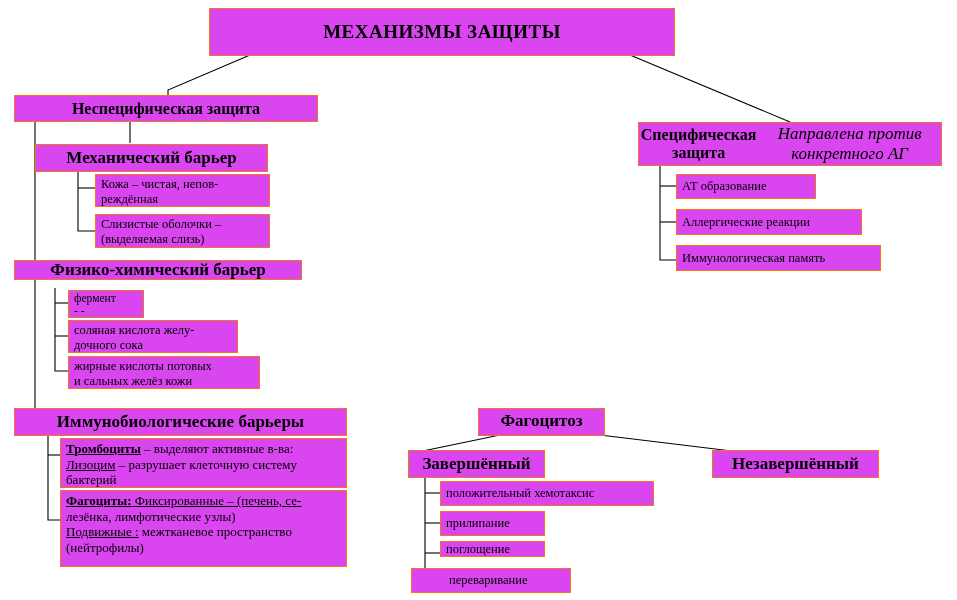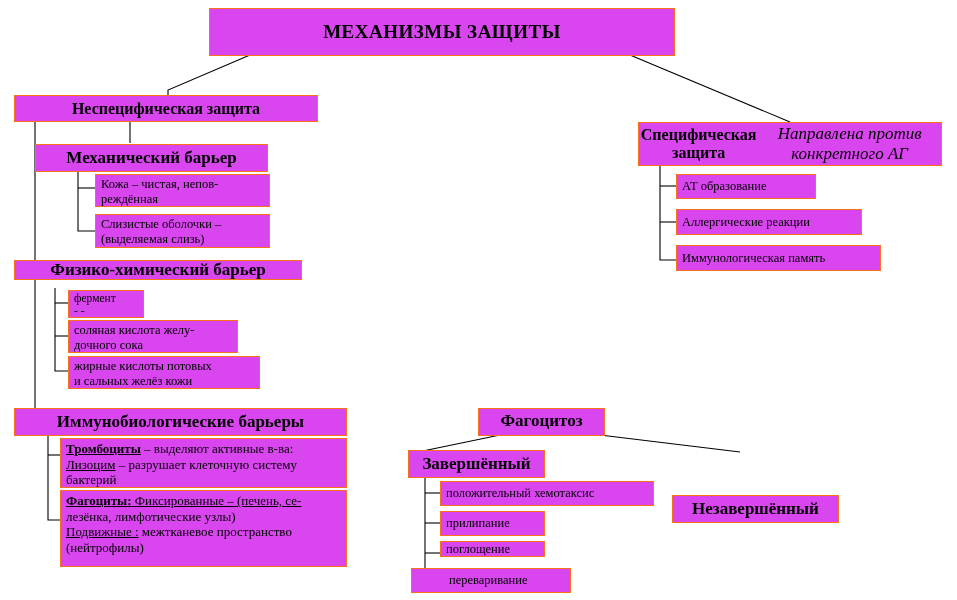--- a/index.html
+++ b/index.html
@@ -198,21 +198,21 @@
   </div>
 
   <div class="box sub-head" style="left:478px; top:408px; width:127px; height:28px; display:flex; align-items:flex-start; justify-content:center;">
     <div class="inner">Фагоцитоз</div>
   </div>
 
   <div class="box sub-head" style="left:408px; top:450px; width:137px; height:28px; display:flex; align-items:center; justify-content:center;">
     <div class="inner">Завершённый</div>
   </div>
 
-  <div class="box sub-head" style="left:672px; top:450px; width:167px; height:28px; display:flex; align-items:center; justify-content:center;margin-top:45px;">
+  <div class="box sub-head" style="left:712px; top:450px; width:167px; height:28px; display:flex; align-items:center; justify-content:center;">
     <div class="inner">Незавершённый</div>
   </div>
 
   <div class="box leaf" style="left:440px; top:481px; width:214px; height:25px; display:flex; align-items:center;">
     <div class="inner">положительный  хемотаксис</div>
   </div>
 
   <div class="box leaf" style="left:440px; top:511px; width:105px; height:25px; display:flex; align-items:center;">
     <div class="inner">прилипание</div>
   </div>

